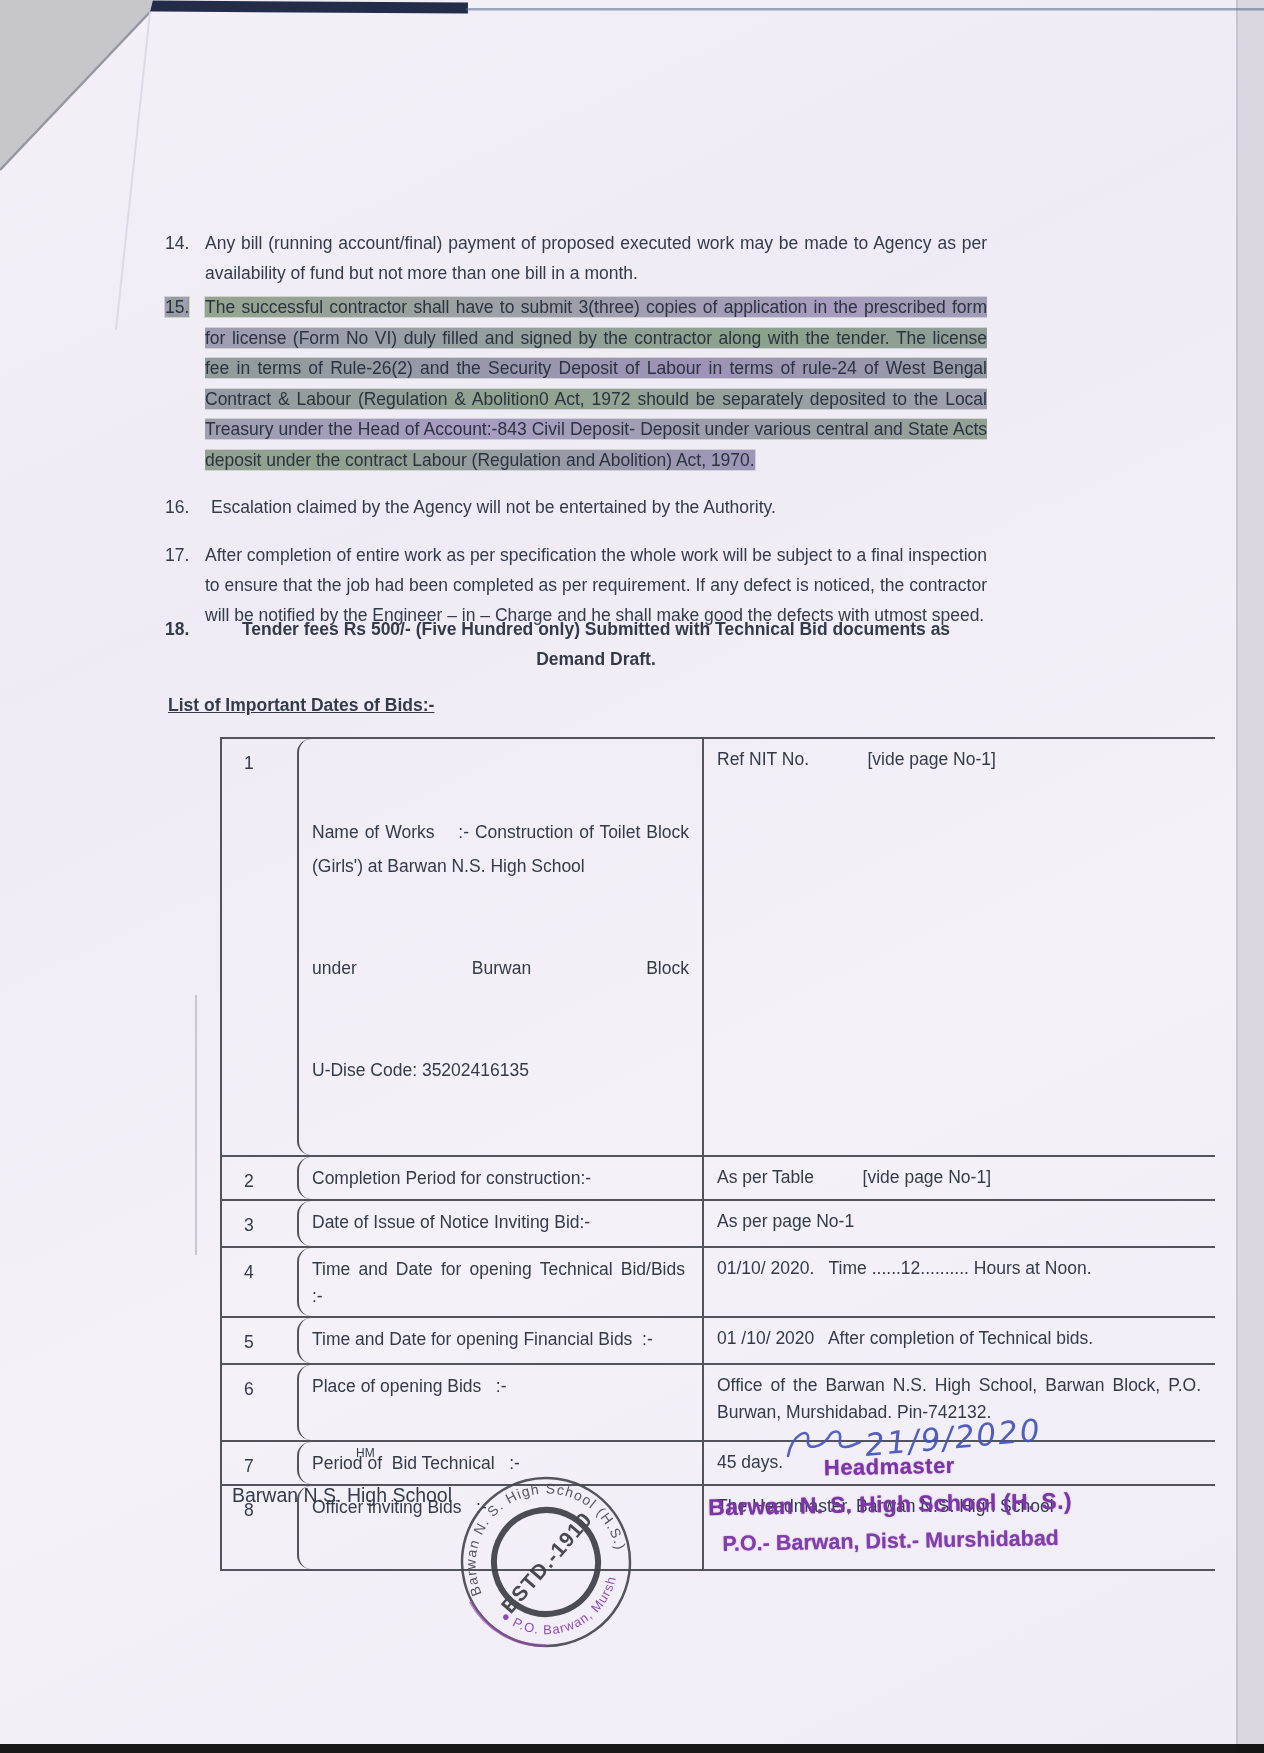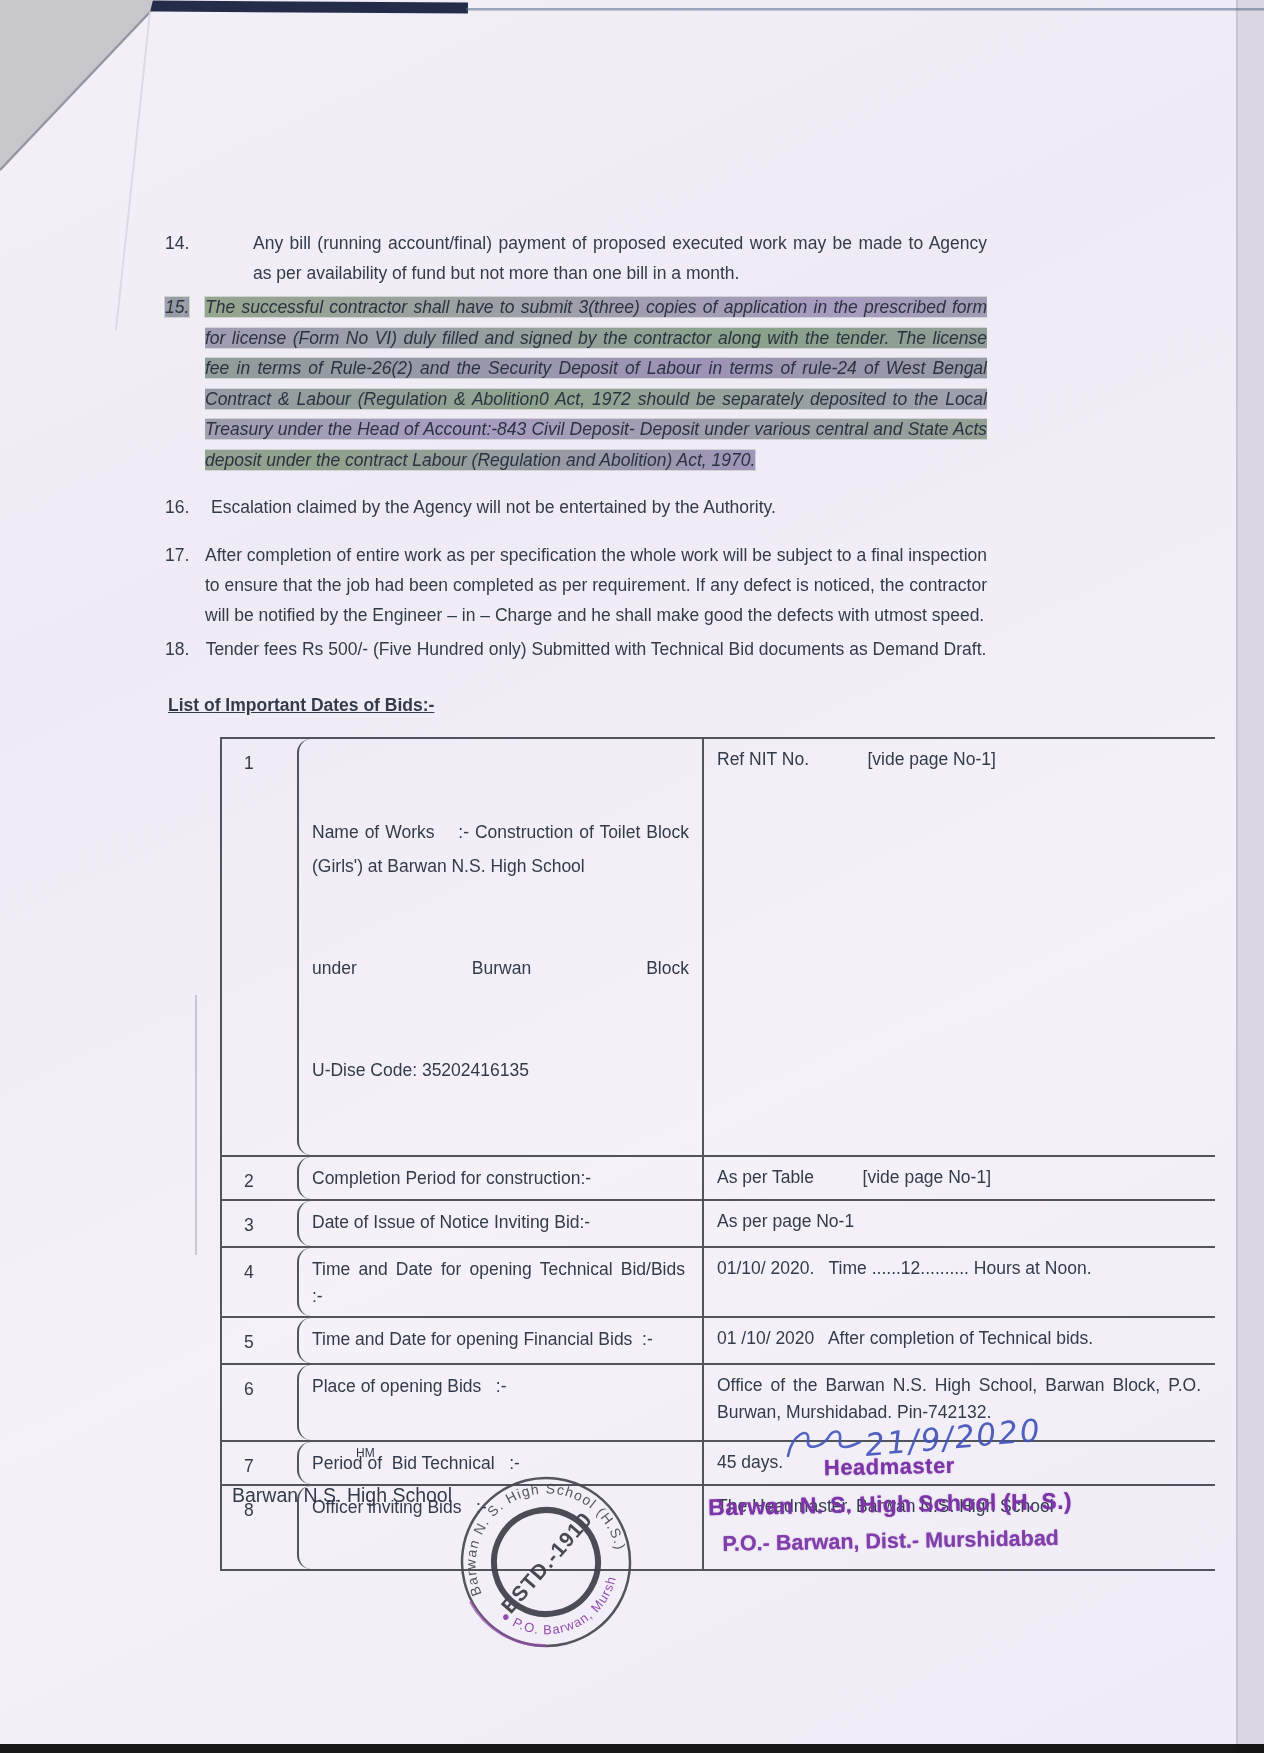--- a/index.html
+++ b/index.html
@@ -41,41 +41,41 @@
   .office-stamp .l1 { font-size:22px; letter-spacing:.5px; }
   .office-stamp .l2 { font-size:23px; margin-top:7px; letter-spacing:.3px; }
   .office-stamp .l3 { font-size:21.5px; margin-top:7px; opacity:.95; }
   .artifacts { position:absolute; left:0; top:0; pointer-events:none; }
 </style>
 </head>
 <body>
 
 <div class="page">
 
-  <div class="para" style="top:228px;gap:48px;">
+  <div class="para" style="top:228px;">
     <span class="num">14.</span>
     <span class="body">Any bill (running account/final) payment of proposed executed work may be made to Agency as per availability of fund but not more than one bill in a month.</span>
   </div>
 
-  <div class="para" style="top:292px;font-style:italic;">
+  <div class="para" style="top:292px;">
     <span class="num"><span class="hl">15.</span></span>
     <span class="body" style="line-height:30.5px;"><span class="hl">The successful contractor shall have to submit 3(three) copies of application in the prescribed form for license (Form No VI) duly filled and signed by the contractor along with the tender. The license fee in terms of Rule-26(2) and the Security Deposit of Labour in terms of rule-24 of West Bengal Contract &amp; Labour (Regulation &amp; Abolition0 Act, 1972 should be separately deposited to the Local Treasury under the Head of Account:-843 Civil Deposit- Deposit under various central and State Acts deposit under the contract Labour (Regulation and Abolition) Act, 1970.</span></span>
   </div>
 
   <div class="para" style="top:492px;">
     <span class="num">16.</span>
     <span class="body" style="padding-left:6px;">Escalation claimed by the Agency will not be entertained by the Authority.</span>
   </div>
 
   <div class="para" style="top:540px;">
     <span class="num">17.</span>
     <span class="body">After completion of entire work as per specification the whole work will be subject to a final inspection to ensure that the job had been completed as per requirement. If any defect is noticed, the contractor will be notified by the Engineer – in – Charge and he shall make good the defects with utmost speed.</span>
   </div>
 
-  <div class="para" style="top:634px;">
+  <div class="para" style="top:614px;font-weight:bold;">
     <span class="num">18.</span>
     <span class="body" style="text-align:center;">Tender fees Rs 500/- (Five Hundred only) Submitted with Technical Bid documents as Demand Draft.</span>
   </div>
 
   <div class="heading">List of Important Dates of Bids:-</div>
 
   <div class="btable">
     <div class="trow r1">
       <div class="c1">1</div>
       <div class="c2">

